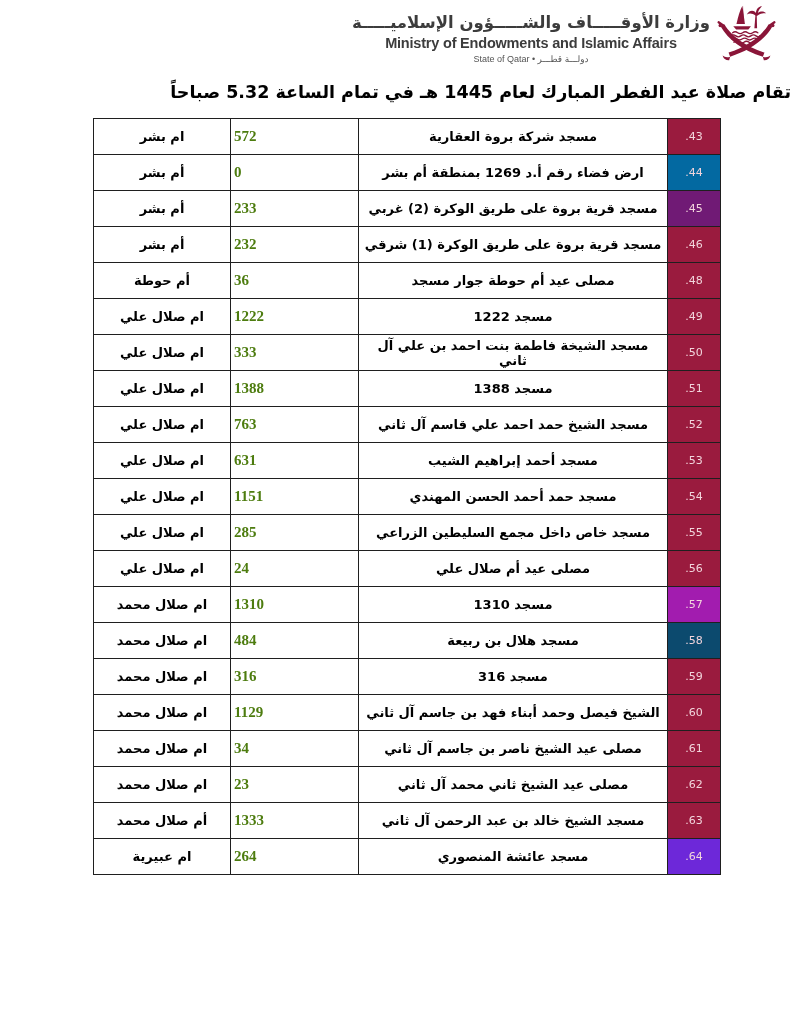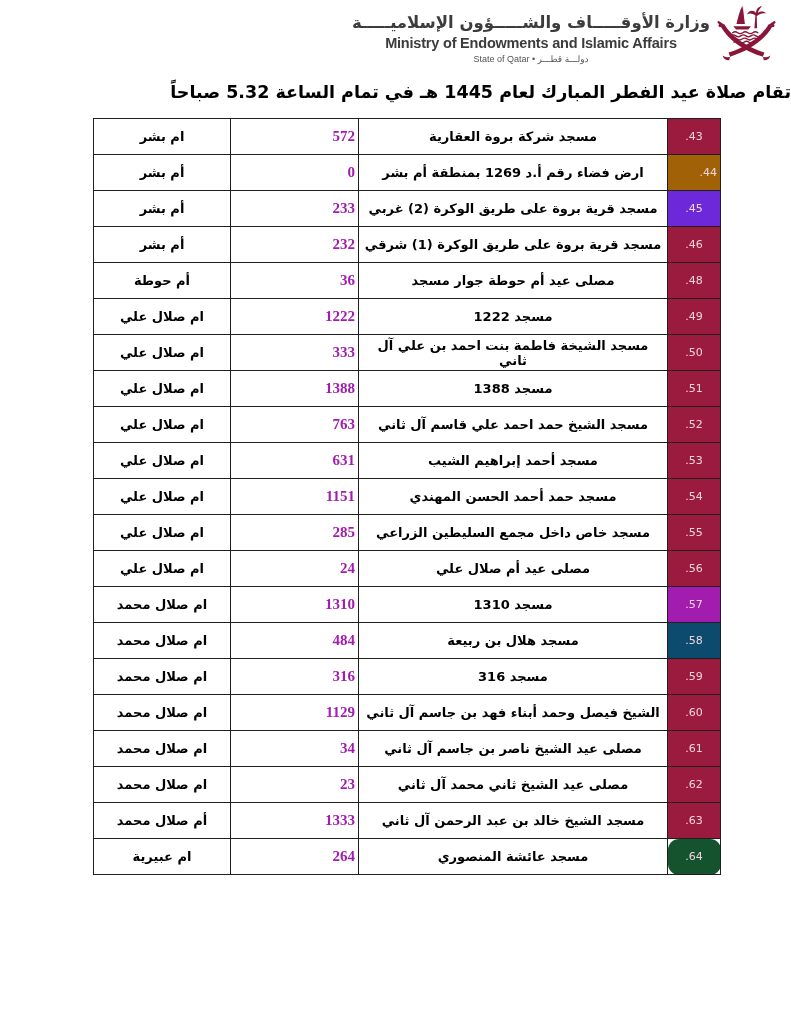--- a/index.html
+++ b/index.html
@@ -44,21 +44,21 @@
   }
   table.prayer td {
     border:1px solid #1f1f1f; height:36px; overflow:hidden;
     vertical-align:middle; padding:0 3px;
   }
   td.cell-area {
     width:137px; direction:rtl; text-align:center;
     font-size:13px; font-weight:bold; color:#000;
   }
   td.cell-count {
-    width:128px; text-align:right; color:#a21caf;
+    width:128px; text-align:left; color:#4d7c0f;
     font-family:"Liberation Serif","DejaVu Serif",serif;
     font-size:15px; font-weight:bold;
   }
   td.cell-name {
     width:309px; direction:rtl; text-align:center;
     font-size:13px; font-weight:bold; color:#000;
   }
   td.cell-num {
     width:53px; direction:ltr; text-align:center; vertical-align:top;
     padding-top:3px; font-size:11px; font-weight:400;
@@ -118,27 +118,27 @@
           <tr>
             <td class="cell-area">ام بشر</td>
             <td class="cell-count">572</td>
             <td class="cell-name">مسجد شركة بروة العقارية</td>
             <td class="cell-num" style="background: rgb(154, 27, 62); color: rgb(242, 213, 220);">.43</td>
           </tr>
           <tr>
             <td class="cell-area">أم بشر</td>
             <td class="cell-count">0</td>
             <td class="cell-name">ارض فضاء رقم أ.د 1269 بمنطقة أم بشر</td>
-            <td class="cell-num" style="background: #a16207; color: rgb(242, 213, 220); text-align: right;">.44</td>
+            <td class="cell-num" style="background: #0369a1; color: rgb(242, 213, 220);">.44</td>
           </tr>
           <tr>
             <td class="cell-area">أم بشر</td>
             <td class="cell-count">233</td>
             <td class="cell-name">مسجد قرية بروة على طريق الوكرة (2) غربي</td>
-            <td class="cell-num" style="background: #6d28d9; color: rgb(242, 213, 220);">.45</td>
+            <td class="cell-num" style="background: #701a75; color: rgb(242, 213, 220);">.45</td>
           </tr>
           <tr>
             <td class="cell-area">أم بشر</td>
             <td class="cell-count">232</td>
             <td class="cell-name">مسجد قرية بروة على طريق الوكرة (1) شرقي</td>
             <td class="cell-num" style="background: rgb(154, 27, 62); color: rgb(242, 213, 220);">.46</td>
           </tr>
           <tr>
             <td class="cell-area">أم حوطة</td>
             <td class="cell-count">36</td>
@@ -232,19 +232,19 @@
           <tr>
             <td class="cell-area">أم صلال محمد</td>
             <td class="cell-count">1333</td>
             <td class="cell-name">مسجد الشيخ  خالد بن عبد الرحمن آل ثاني</td>
             <td class="cell-num" style="background: rgb(154, 27, 62); color: rgb(242, 213, 220);">.63</td>
           </tr>
           <tr>
             <td class="cell-area">ام عبيرية</td>
             <td class="cell-count">264</td>
             <td class="cell-name">مسجد عائشة المنصوري</td>
-            <td class="cell-num" style="background: #14532d; color: rgb(242, 213, 220); border-radius: 11px;">.64</td>
+            <td class="cell-num" style="background: #6d28d9; color: rgb(242, 213, 220);">.64</td>
           </tr>
         </tbody>
     </table>
   </div>
 
 </div>
 
 </body></html>

